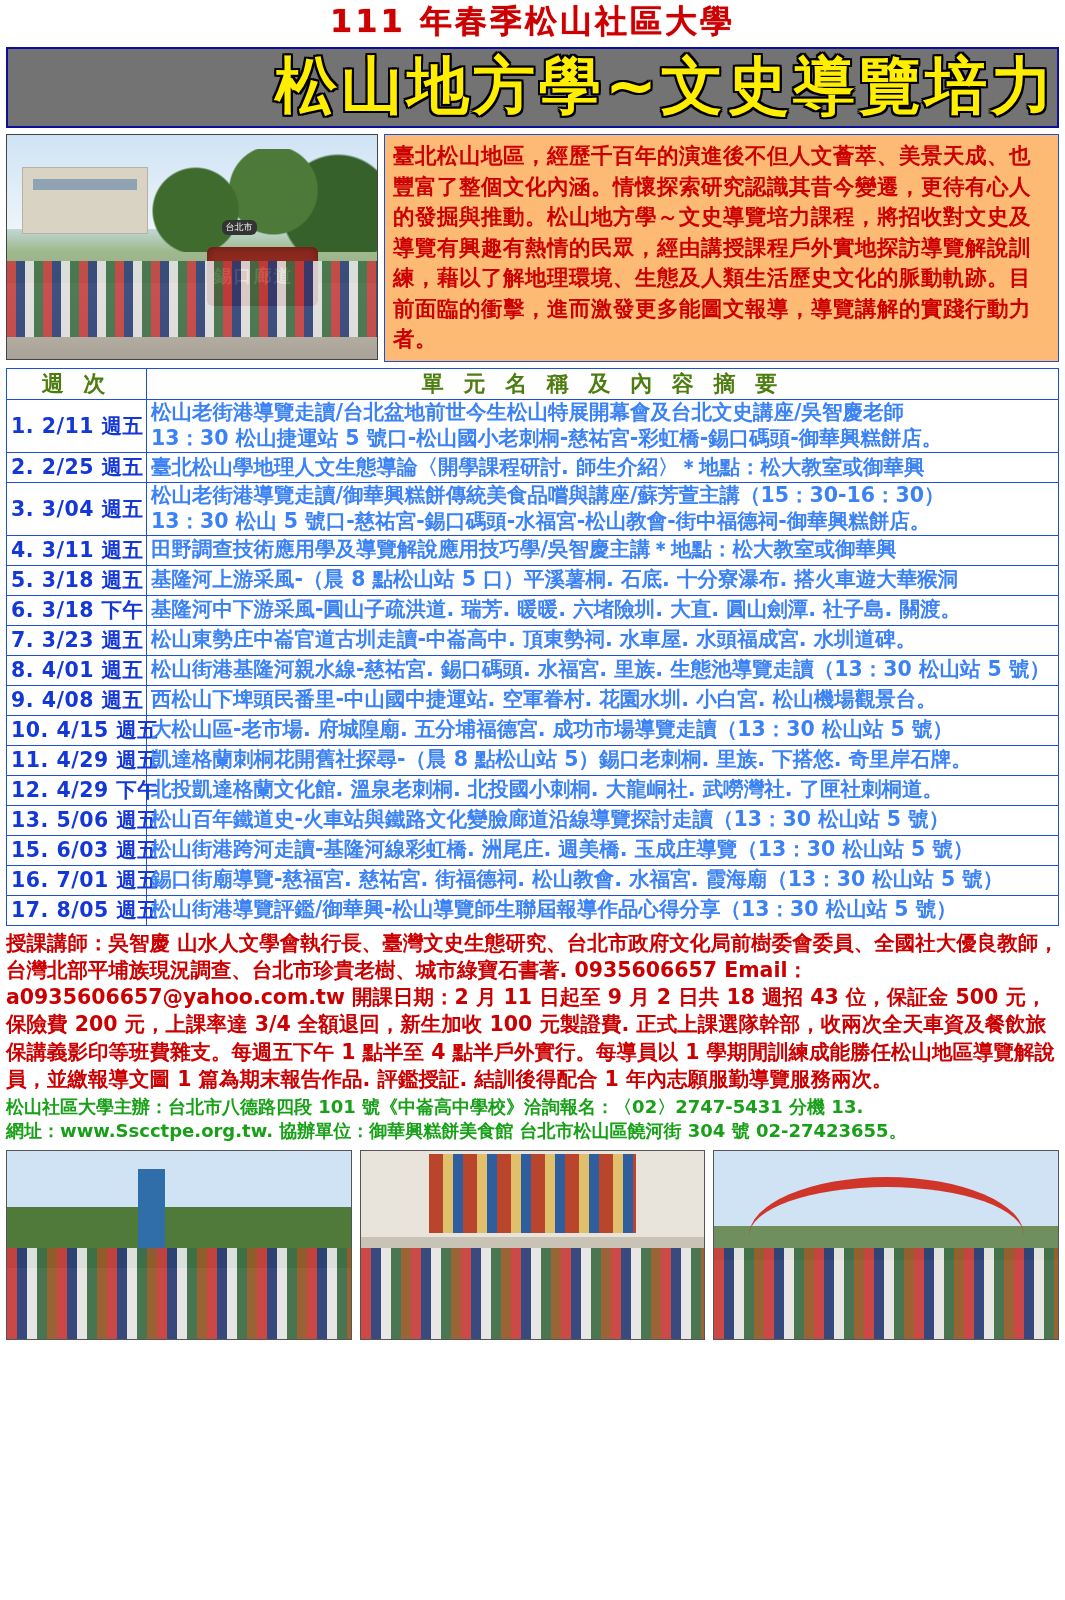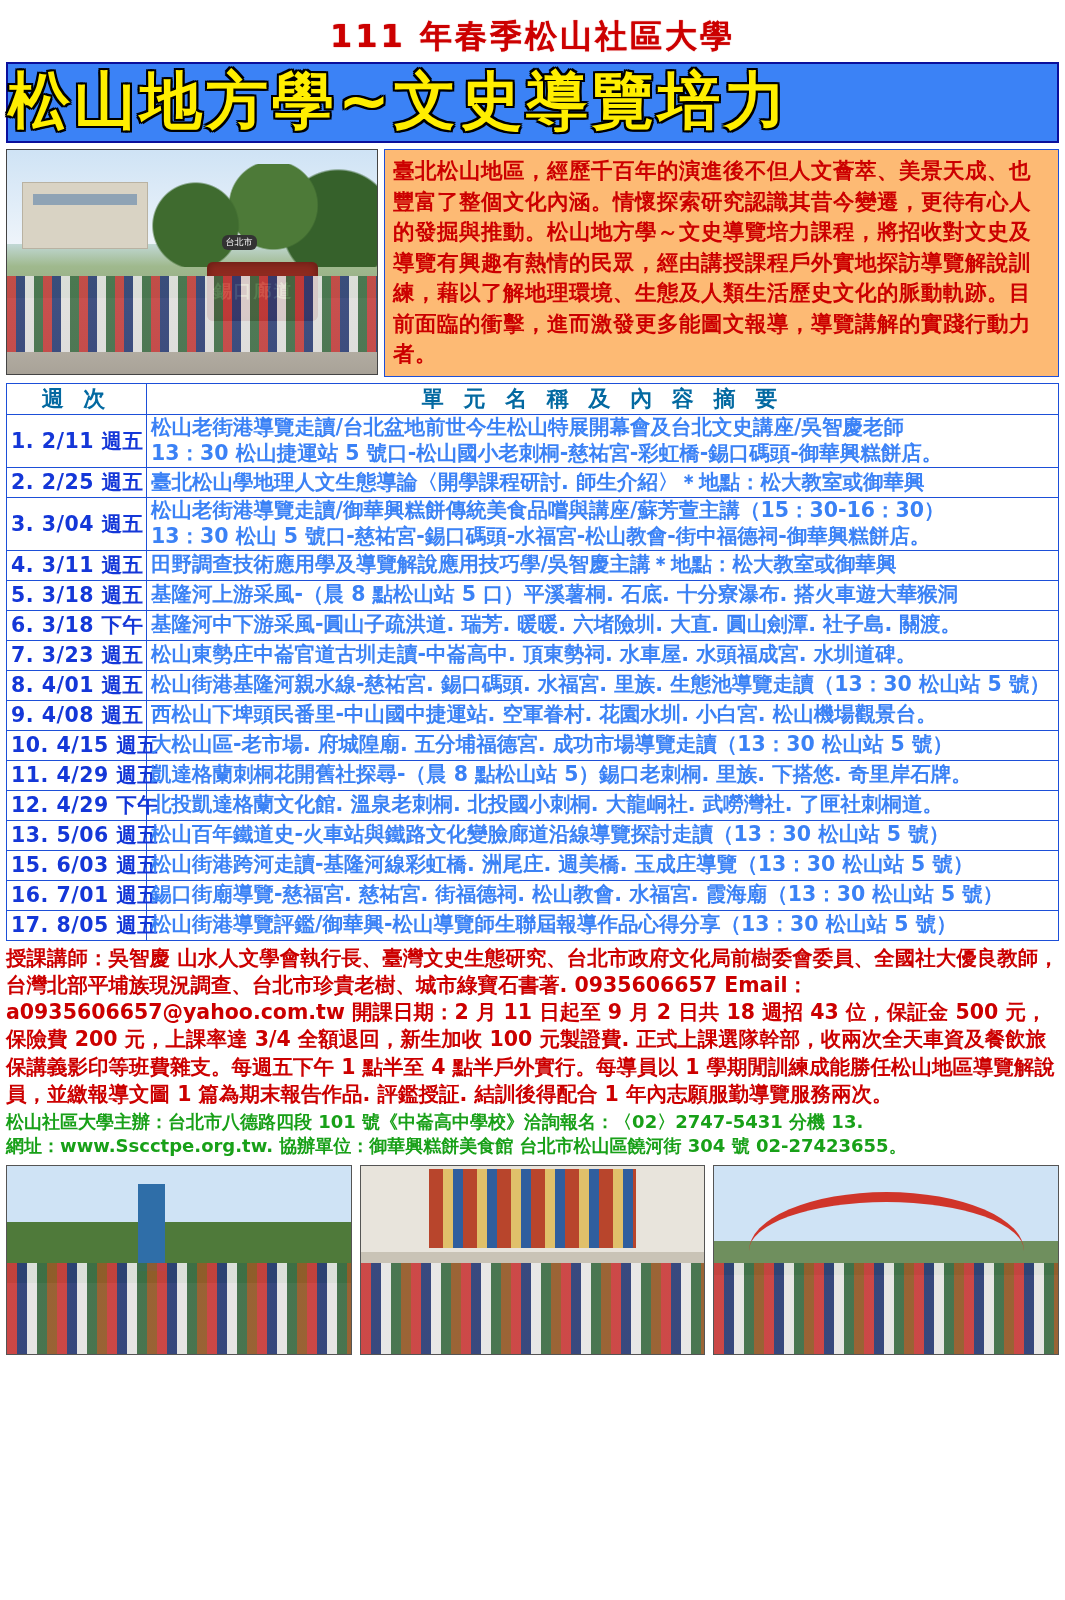--- a/index.html
+++ b/index.html
@@ -15,29 +15,29 @@
   }
   .page { width: 1065px; height: 1600px; position: relative; }
 
   
   .subtitle {
     text-align: center;
     color: #cc0000;
     font-weight: bold;
     font-size: 32px;
     letter-spacing: 3px;
-    padding-top: 19px;
+    padding-top: 4px;
     line-height: 1.1;
     text-shadow: 0 0 1px #cc0000;
   }
   .title-bar {
     margin: 8px 6px 0 6px;
-    background: #3b82f6;
+    background: #737373;
     border: 2px solid #0a0f9c;
-    text-align: left;
+    text-align: right;
     padding: 4px 0 8px 0;
   }
   .title-bar .title {
     color: #ffee00;
     font-size: 62px;
     font-weight: bold;
     letter-spacing: 4px;
     line-height: 1.05;
     text-shadow:
       -2px -2px 0 #000, 2px -2px 0 #000,
@@ -104,21 +104,21 @@
     margin: 6px 6px 0 6px;
     border-collapse: collapse;
     table-layout: fixed;
   }
   table.sched th, table.sched td {
     border: 1px solid #1d4fd8;
     padding: 0 4px;
     vertical-align: middle;
   }
   table.sched th {
-    color: #0369a1;
+    color: #4d7c0f;
     font-size: 22px;
     font-weight: bold;
     letter-spacing: 6px;
     height: 30px;
   }
   th.col-week { width: 140px; }
   td.week {
     width: 140px;
     color: #1437d8;
     font-weight: bold;

